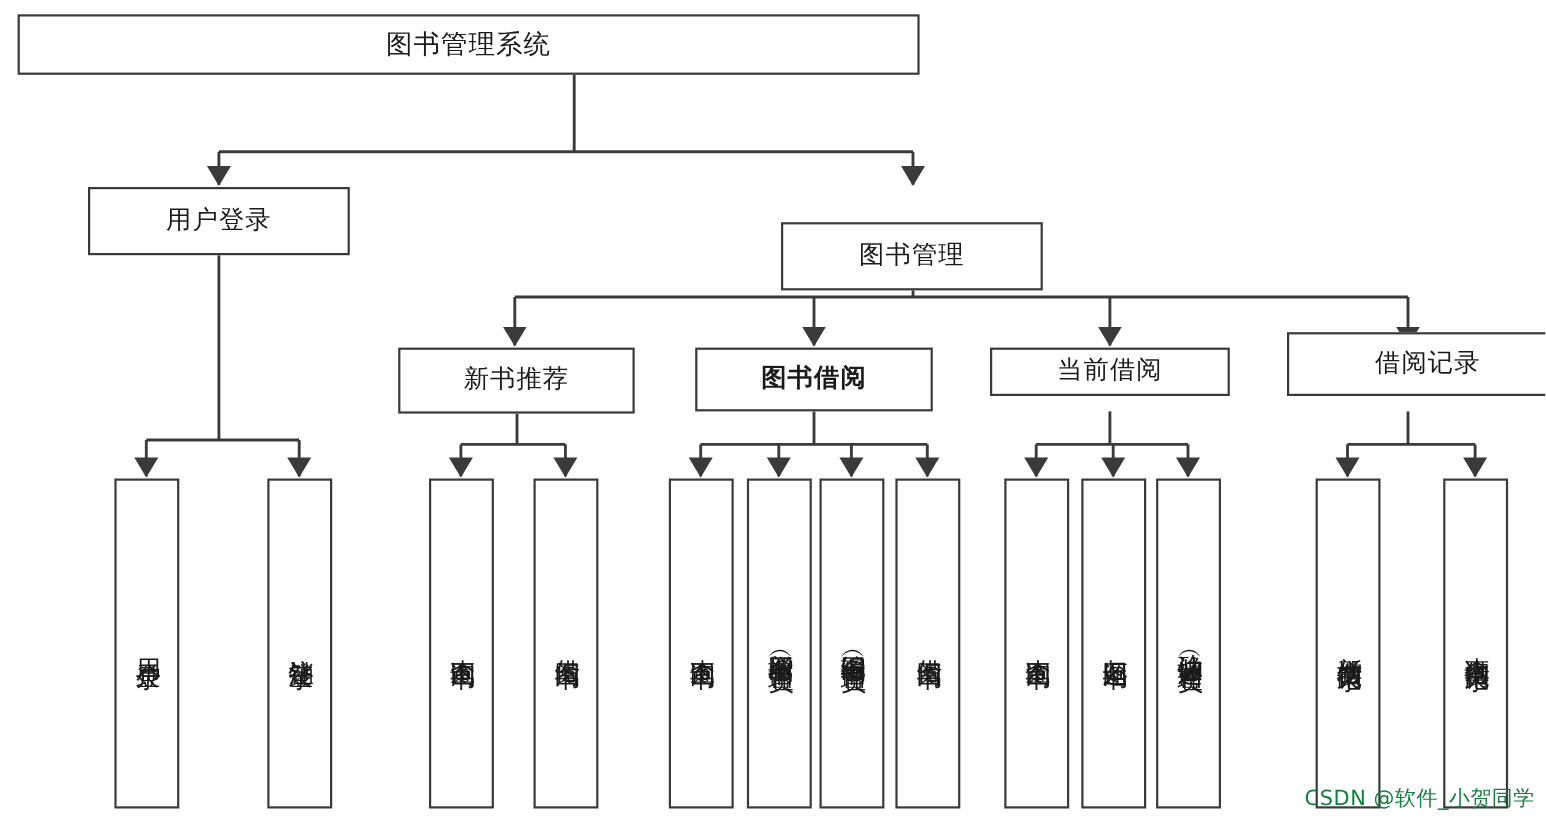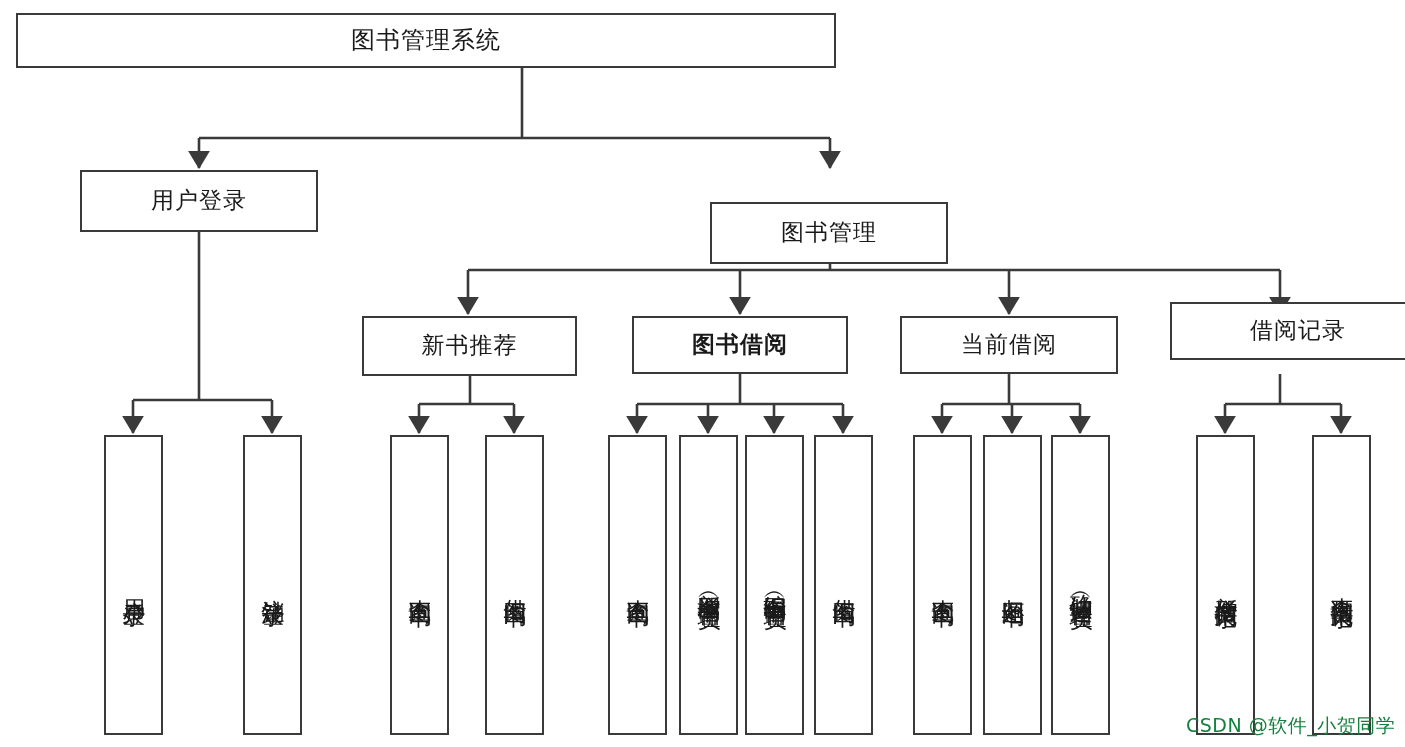--- a/index.html
+++ b/index.html
@@ -137,21 +137,21 @@
   <div class="node horiz" style="left:710px; top:170px; width:238px; height:62px;margin-top:32px;">
     <span>图书管理</span>
   </div>
 
   <div class="node horiz" style="left:362px; top:316px; width:215px; height:60px;">
     <span>新书推荐</span>
   </div>
   <div class="node horiz" style="left:632px; top:316px; width:216px; height:58px;font-weight:bold;">
     <span>图书借阅</span>
   </div>
-  <div class="node horiz" style="left:900px; top:316px; width:218px; height:58px;">
+  <div class="node horiz" style="left:900px; top:316px; width:218px; height:44px;">
     <span>当前借阅</span>
   </div>
   <div class="node horiz" style="left:1170px; top:302px; width:256px; height:58px;">
     <span>借阅记录</span>
   </div>
 
   <div class="node leaf" style="left:104px; top:435px; width:59px; height:300px;">
     <span class="vtext">用户登录</span>
   </div>
   <div class="node leaf" style="left:243px; top:435px; width:59px; height:300px;">

